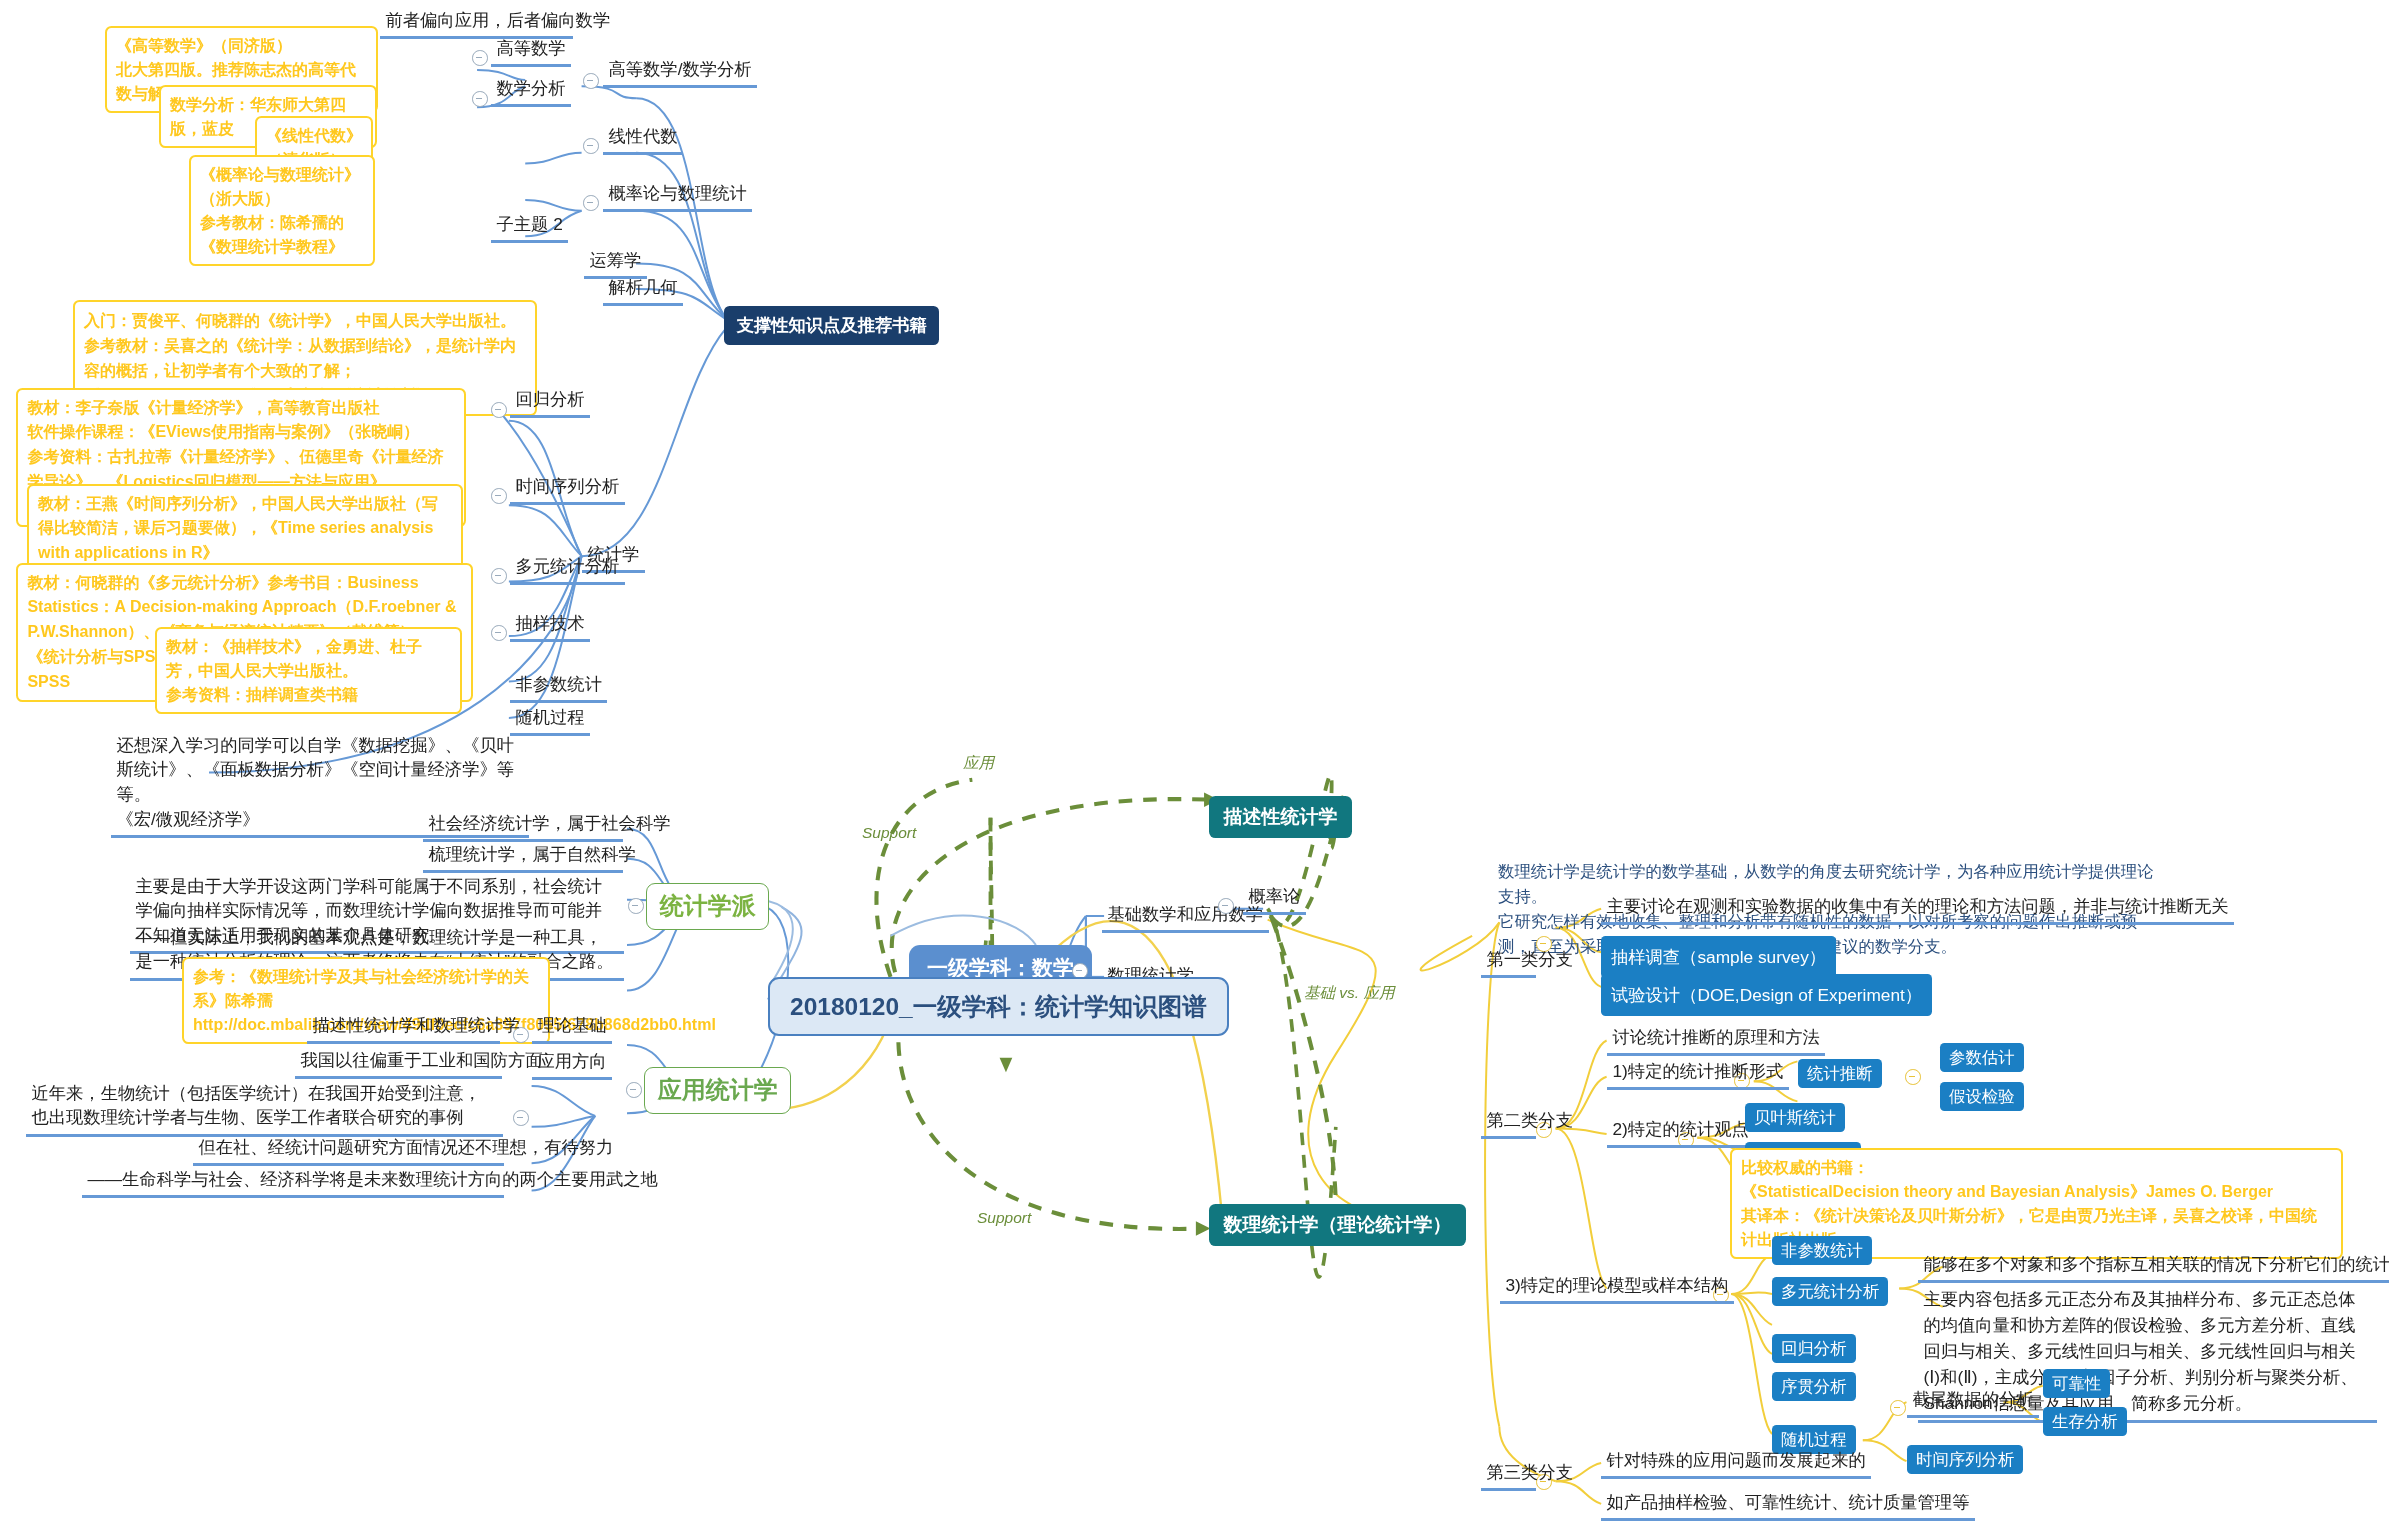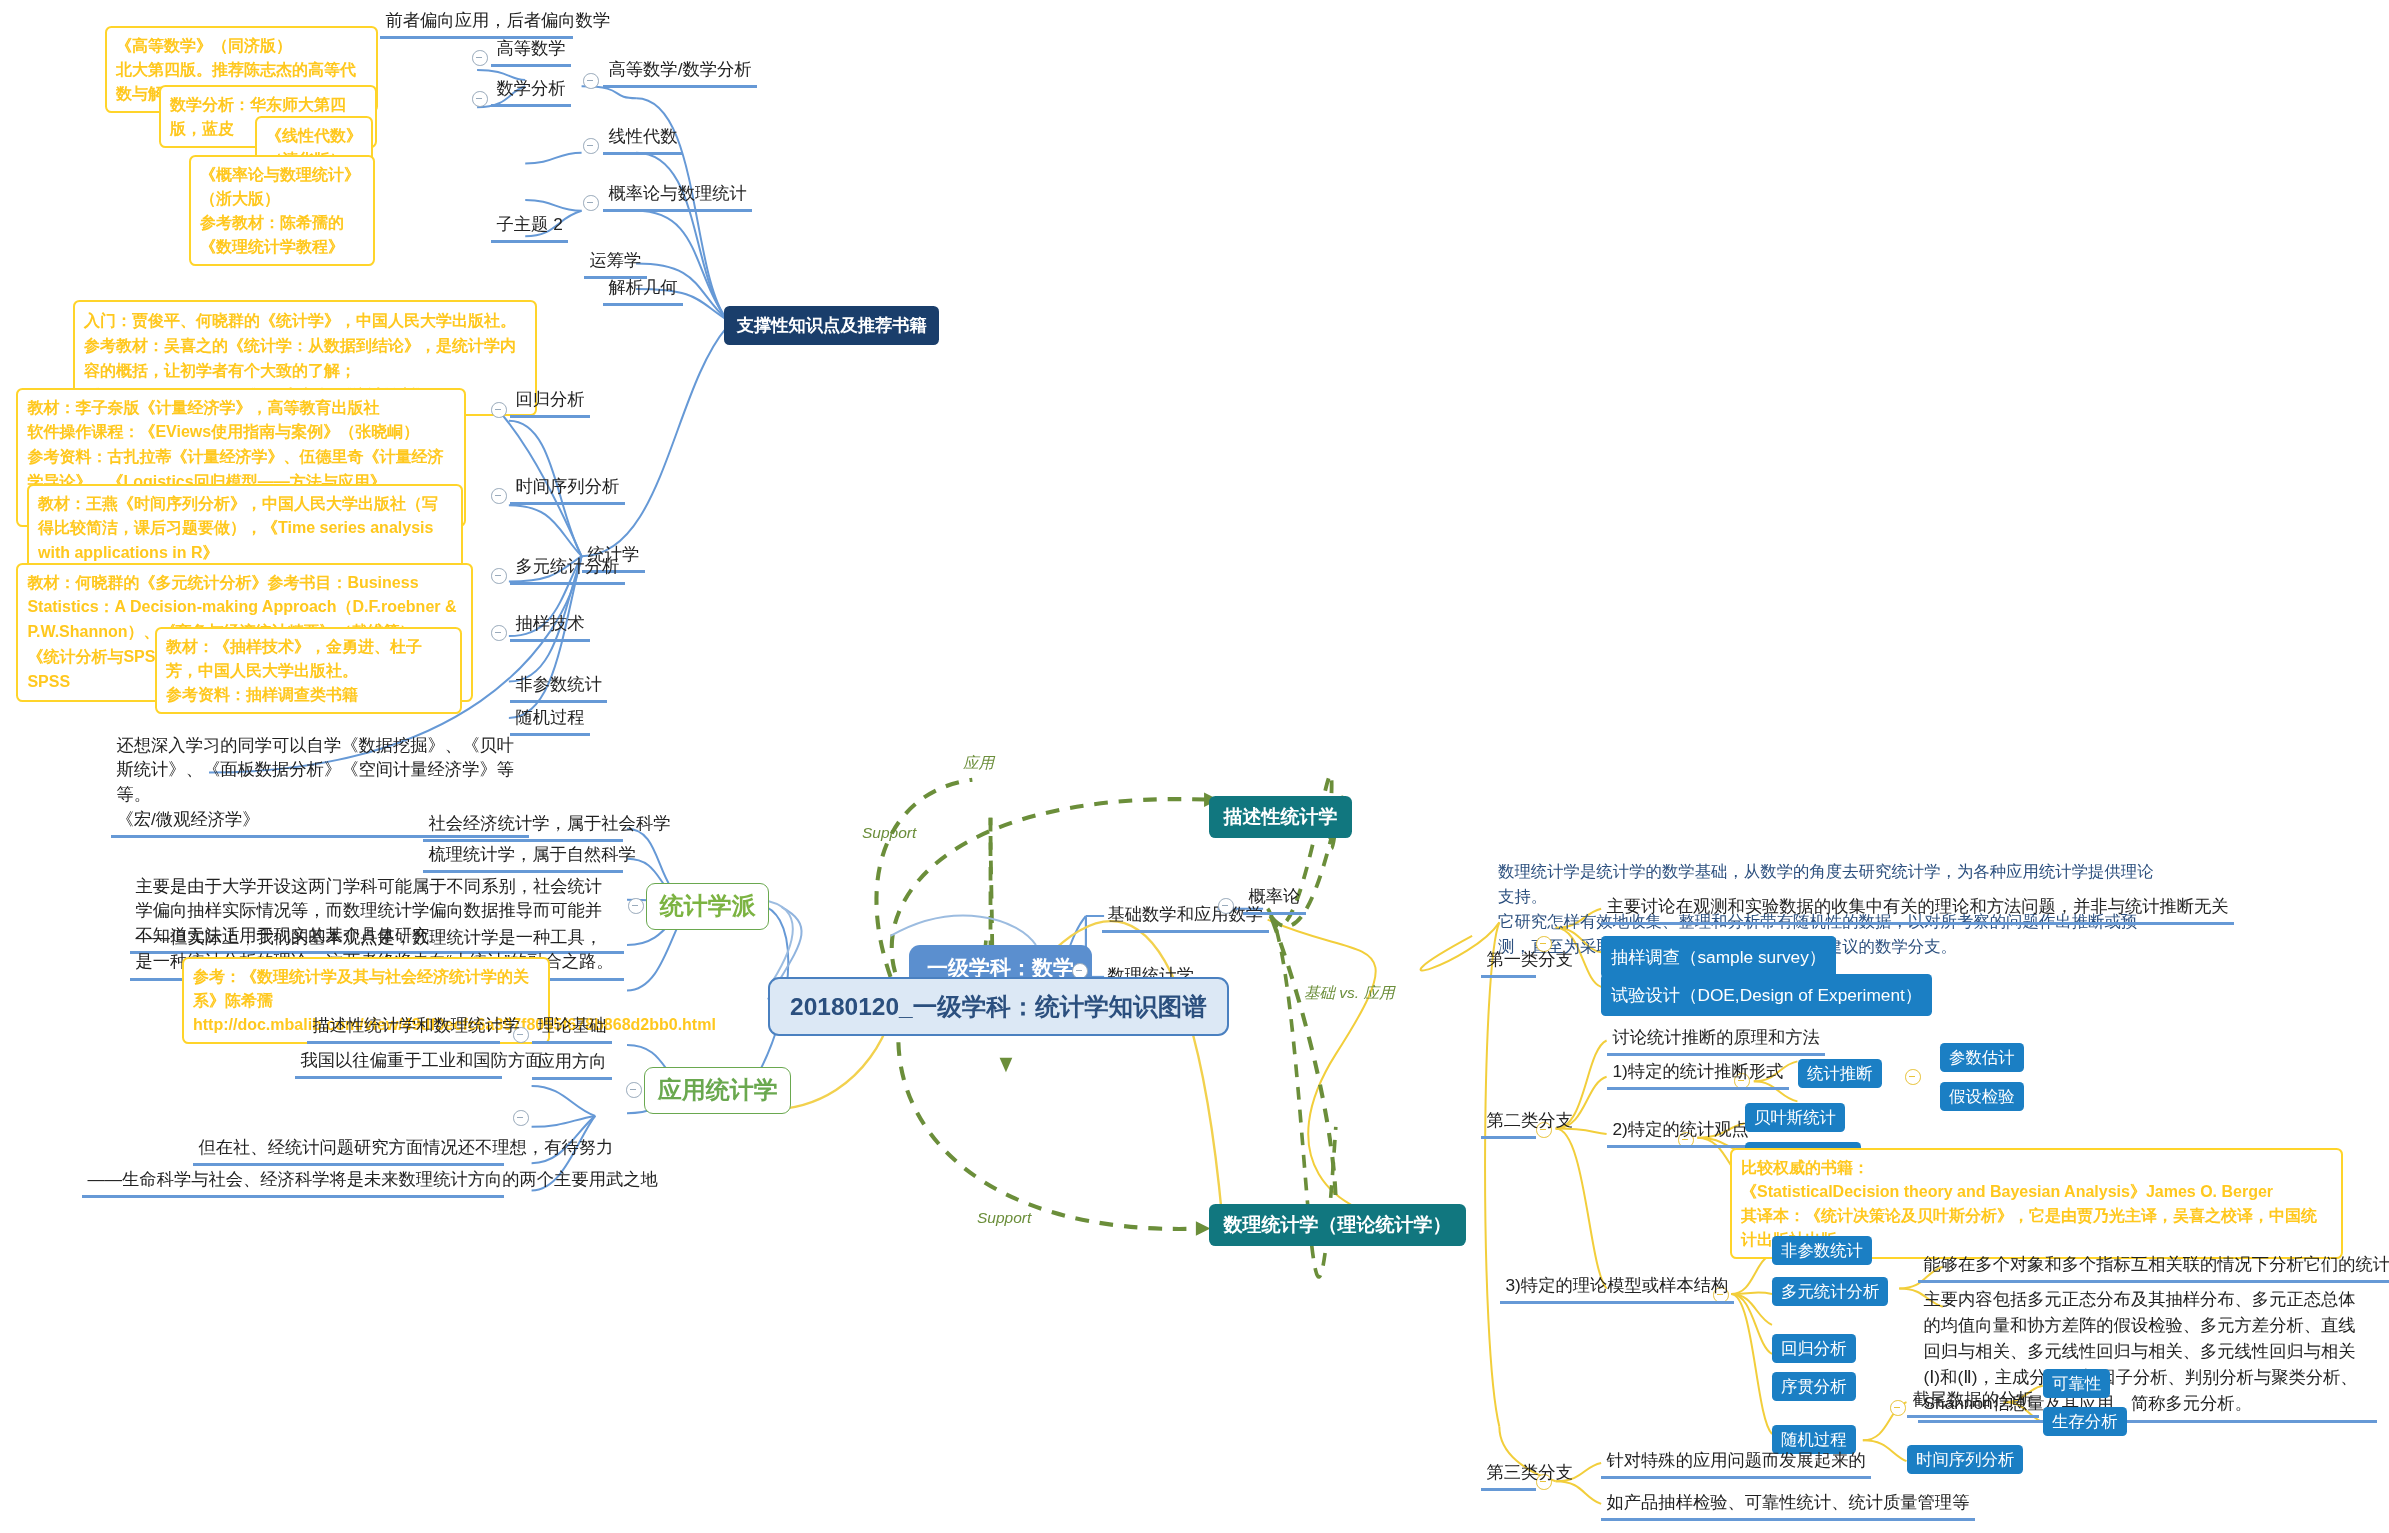--- a/index.html
+++ b/index.html
@@ -263,20 +263,21 @@
   <div class="tg" style="left:626px;top:1082px;"></div>
   <div class="n outgreen" style="left:644px;top:1067px;">应用统计学</div>
 
   <div class="tg" style="left:513px;top:1027px;"></div>
   <div class="n ul" style="left:532px;top:1012px;">理论基础</div>
   <div class="n ul r" style="left:307px;top:1012px;width:193px;">描述性统计学和数理统计学</div>
 
   <div class="tg" style="left:513px;top:1110px;"></div>
   <div class="n ul" style="left:532px;top:1048px;text-align:center;">应用方向</div>
   <div class="n ul r" style="left:295px;top:1047px;width:207px;">我国以往偏重于工业和国防方面</div>
+  <div class="n ul wrap" style="left:26px;top:1080px;width:477px;">近年来，生物统计（包括医学统计）在我国开始受到注意，也出现数理统计学者与生物、医学工作者联合研究的事例</div>
   <div class="n ul r" style="left:193px;top:1134px;width:311px;">但在社、经统计问题研究方面情况还不理想，有待努力</div>
   <div class="n ul r" style="left:82px;top:1166px;width:422px;">——生命科学与社会、经济科学将是未来数理统计方向的两个主要用武之地</div>
 
   <div class="n bluepill" style="left:909px;top:945px;">一级学科：数学</div>
   <div class="tg" style="left:1072px;top:963px;"></div>
   <div class="n ul" style="left:1102px;top:901px;">基础数学和应用数学</div>
   <div class="n ul" style="left:1102px;top:962px;">数理统计学</div>
   <div class="n ul" style="left:1102px;top:1002px;width:35px;">？</div>
 
   <div class="tg" style="left:1218px;top:898px;"></div>

